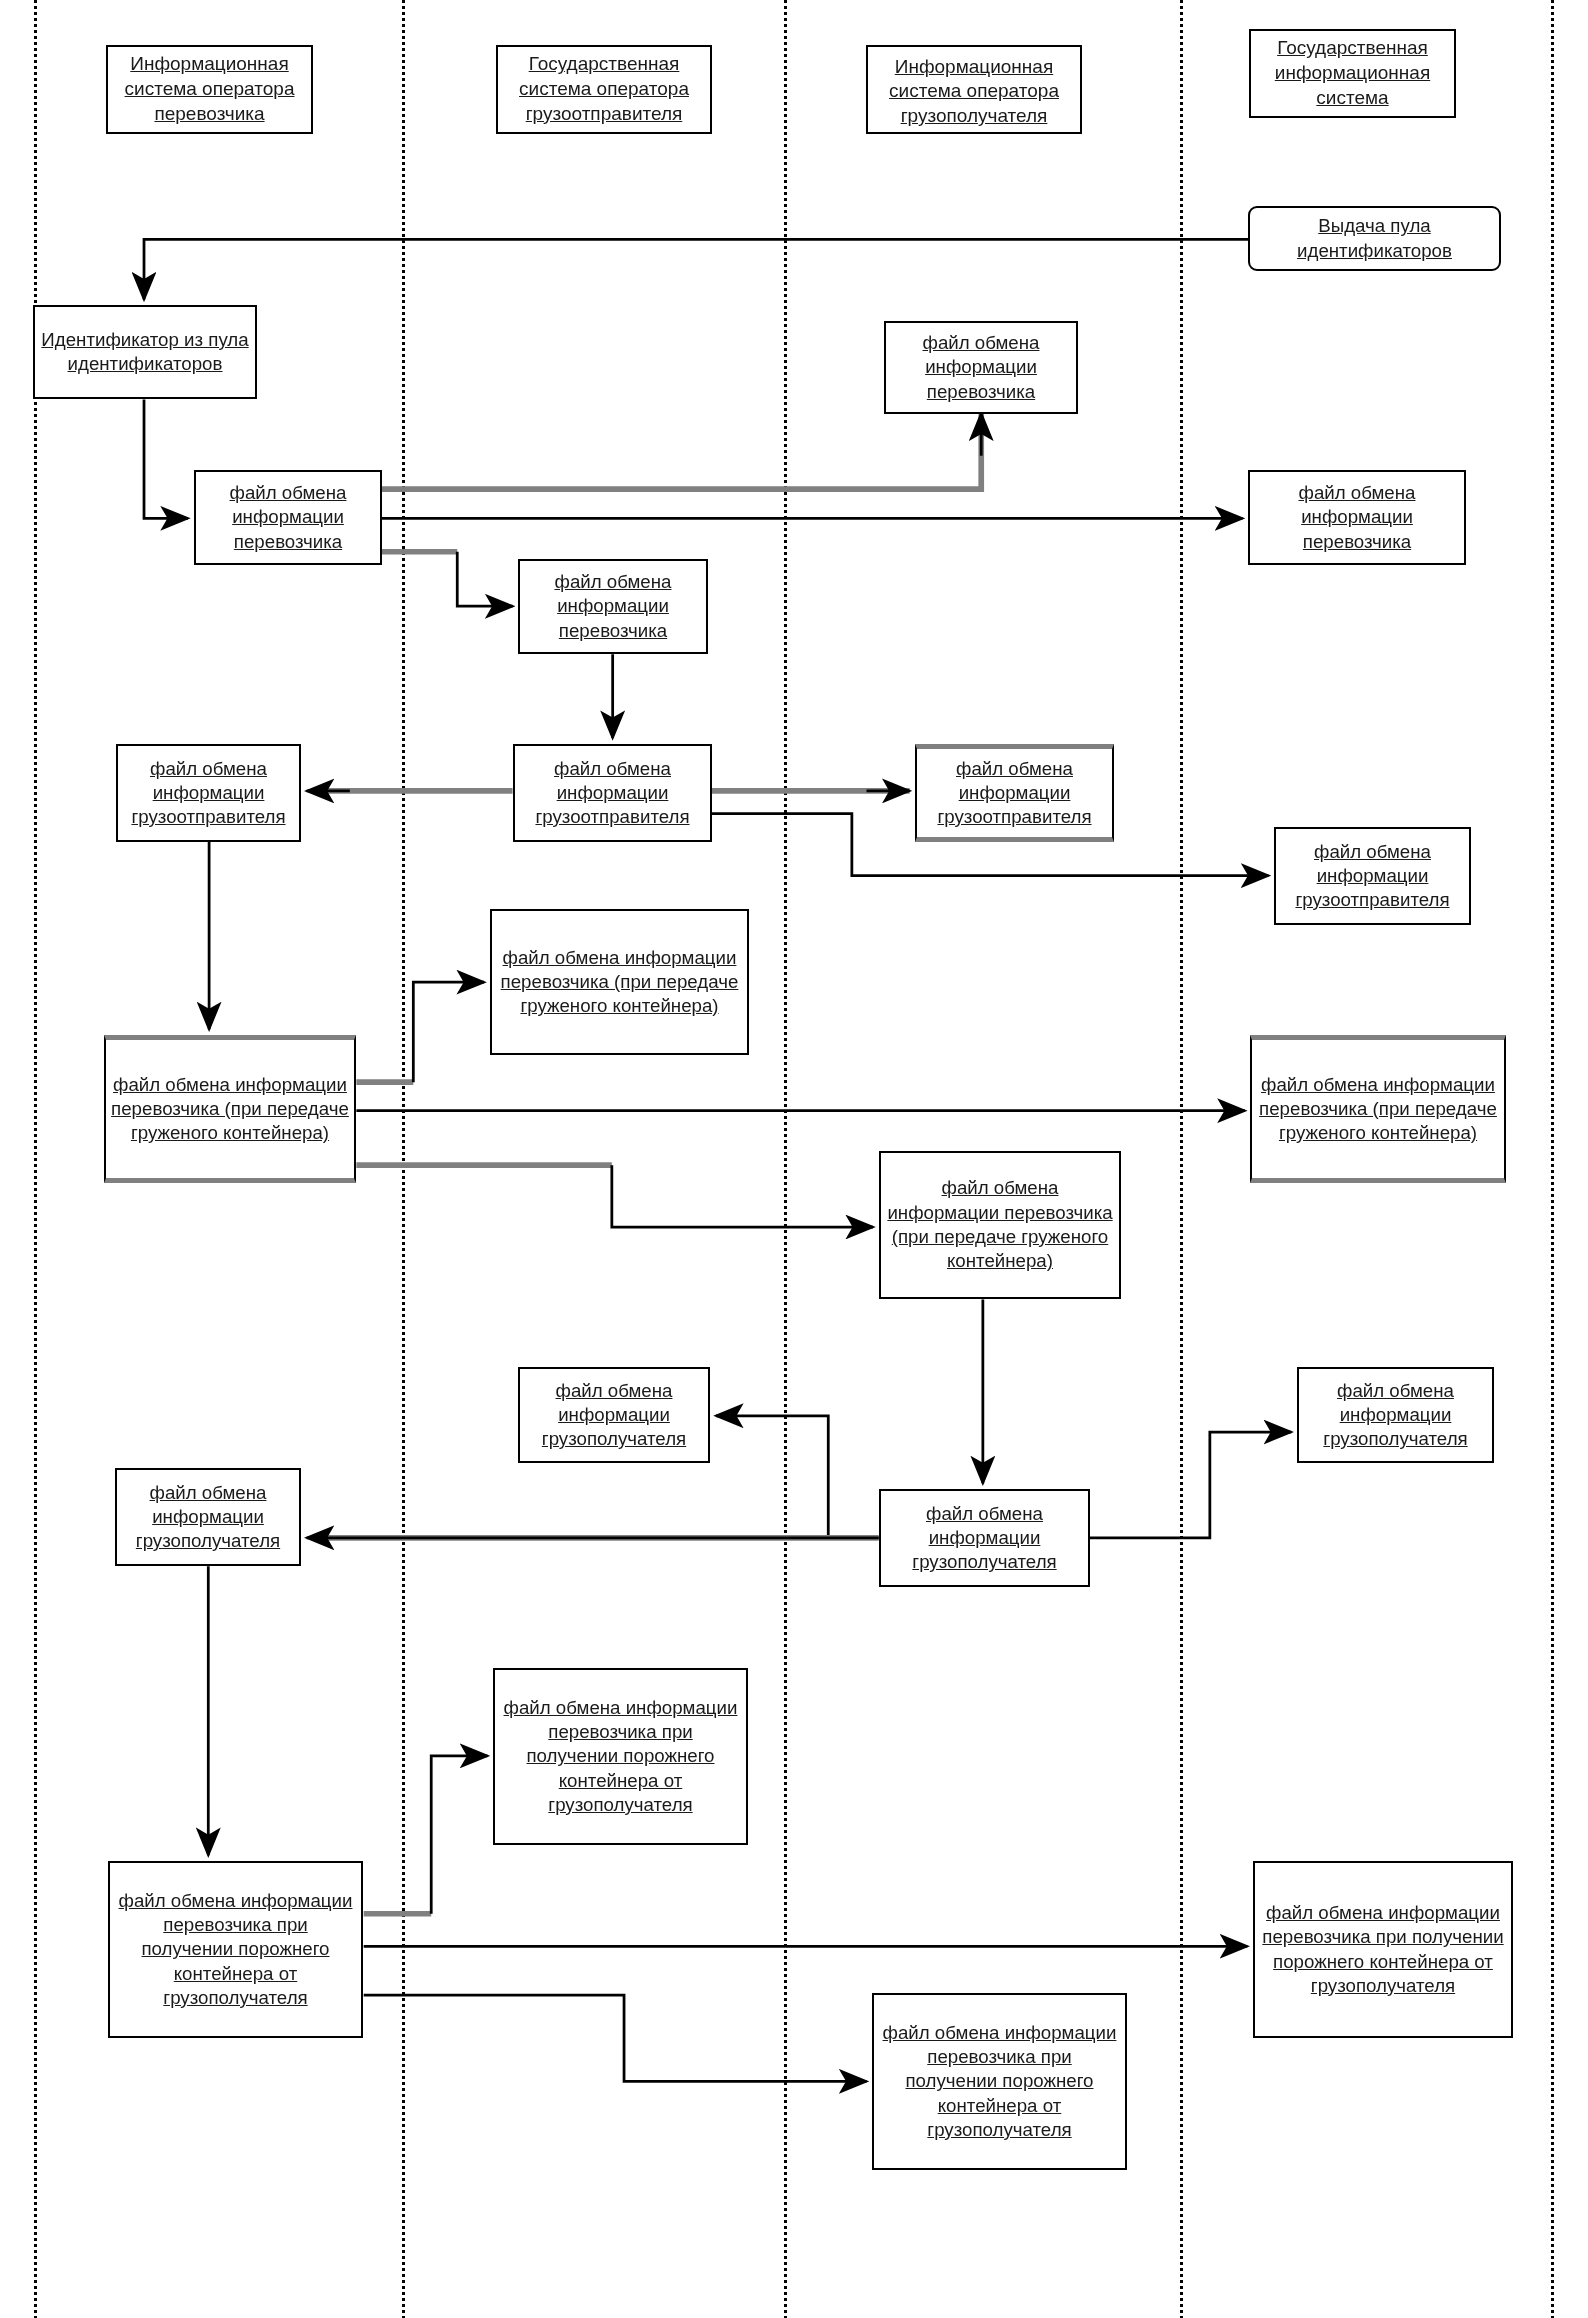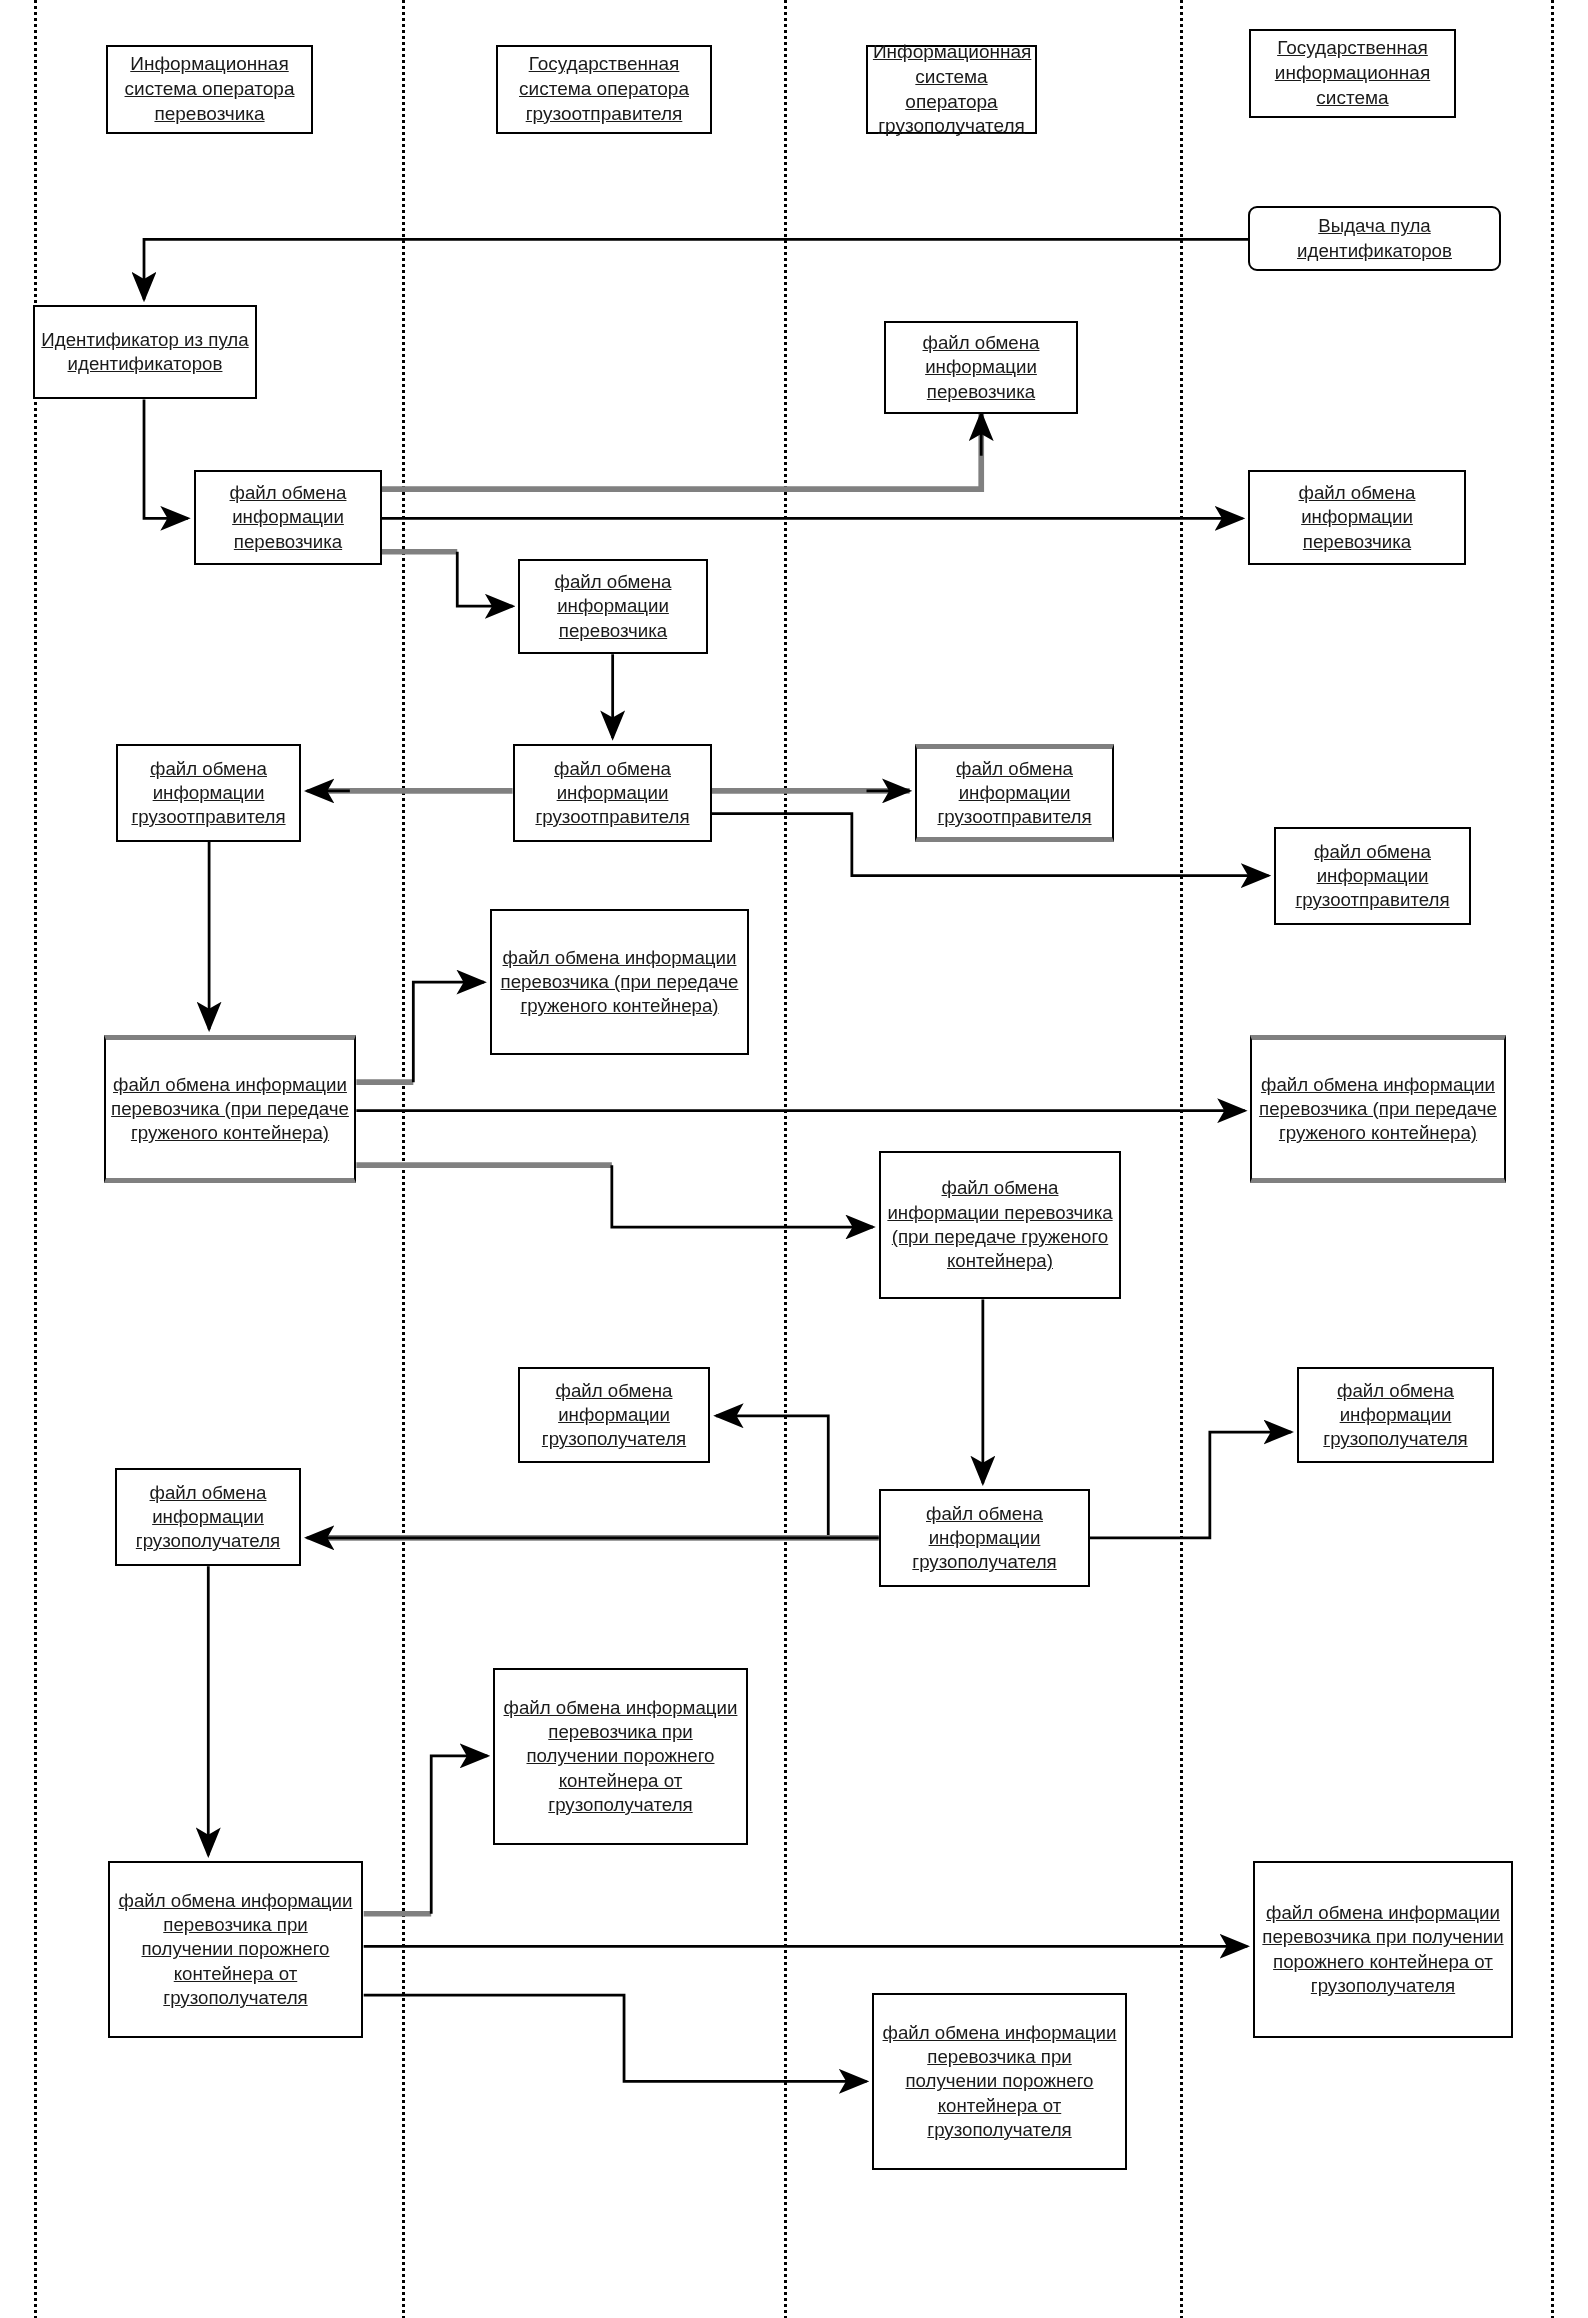--- a/index.html
+++ b/index.html
@@ -89,21 +89,21 @@
       <path d="M447,2452 L767,2452 L767,2558 L1065,2558" marker-end="url(#ahB)"></path>
     </g>
   </svg>
 
   <div class="node hdr" style="left:106px;top:45px;width:207px;height:89px;">
     <span>Информационная система оператора перевозчика</span>
   </div>
   <div class="node hdr" style="left:496px;top:45px;width:216px;height:89px;">
     <span>Государственная система оператора грузоотправителя</span>
   </div>
-  <div class="node hdr" style="left:866px;top:45px;width:171px;height:89px;">
+  <div class="node hdr" style="left:866px;top:45px;width:216px;height:89px;align-items:flex-end;">
     <span>Информационная система оператора грузополучателя</span>
   </div>
   <div class="node hdr" style="left:1249px;top:29px;width:207px;height:89px;">
     <span>Государственная информационная система</span>
   </div>
 
   <div class="node rounded" style="left: 1248px; top: 206px; width: 253px; height: 65px;">
     <span>Выдача пула идентификаторов</span>
     </div>
   <div class="node" style="left: 33px; top: 305px; width: 224px; height: 94px;">

